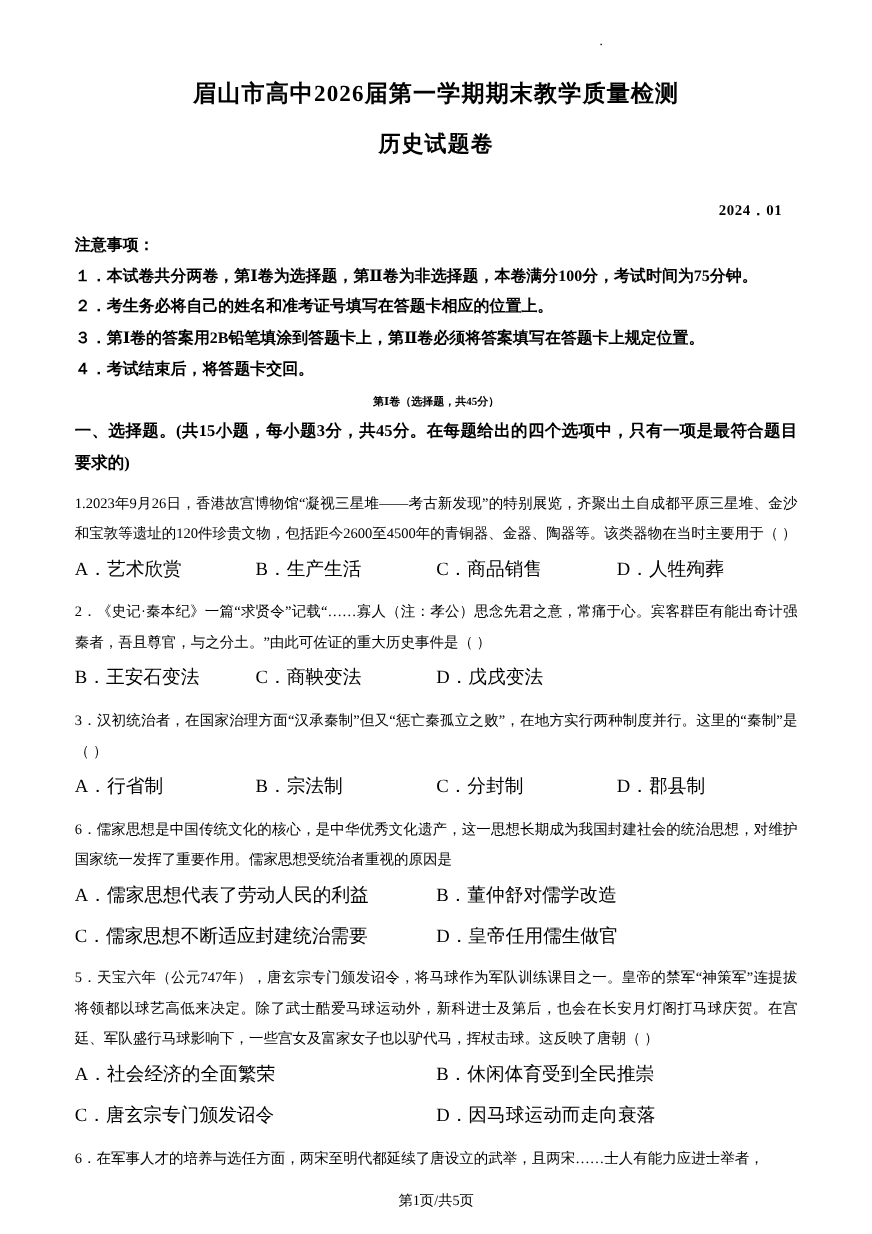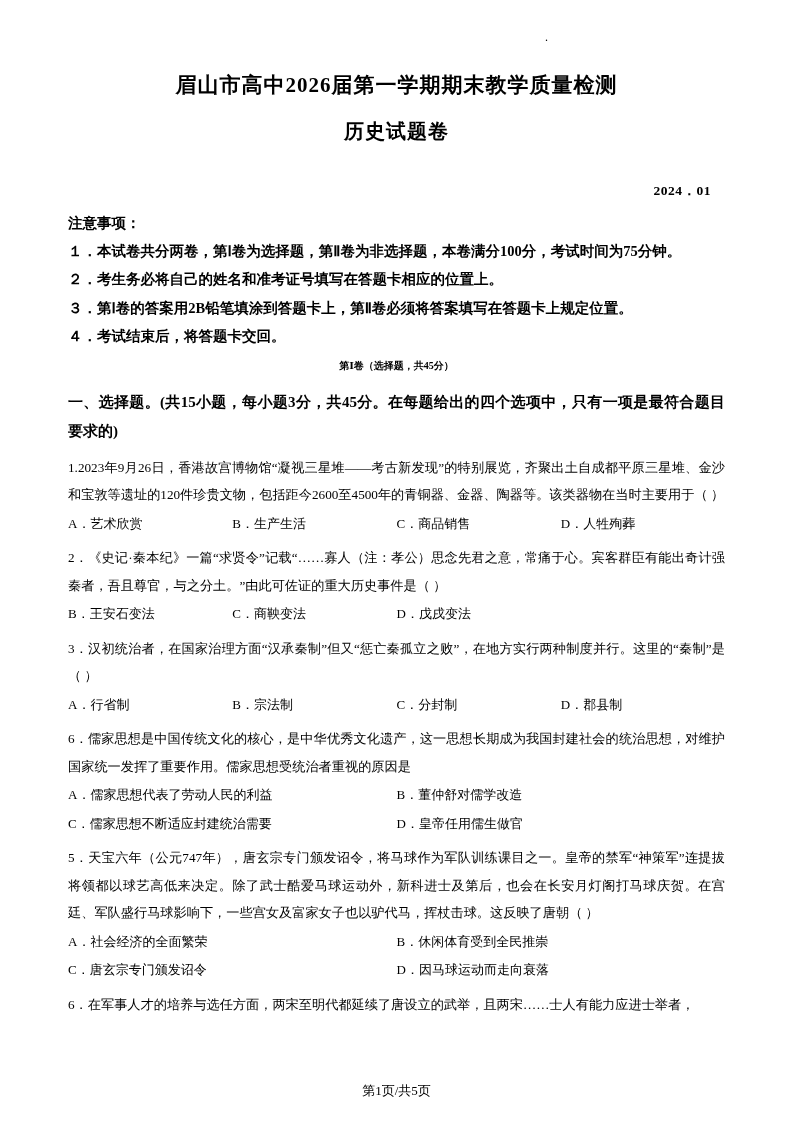--- a/index.html
+++ b/index.html
@@ -51,47 +51,46 @@
     font-weight: bold;
     margin-top: 10px;
     line-height: 1.9;
   }
   .notice-item {
     font-size: 14.5px;
     font-weight: bold;
     line-height: 1.95;
     text-align: justify;
     text-justify: inter-ideograph;
-    font-family: Liberation Serif, serif;
   }
   .section-head {
     text-align: center;
     font-size: 10px;
     font-weight: bold;
     margin-top: 6px;
     line-height: 2;
   }
   .part-head {
     font-size: 15px;
     font-weight: bold;
     line-height: 1.95;
     text-align: justify;
     text-justify: inter-ideograph;
-    margin-top: 12px;
+    margin-top: 2px;
   }
   .q-stem {
     font-size: 13.2px;
     line-height: 2.08;
     text-align: justify;
     text-justify: inter-ideograph;
     margin-top: 7px;
   }
   .opts {
     display: flex;
-    font-size: 13px;
+    font-size: 17px;
     line-height: 2.05;
     margin-top: 2px;
   }
   .opts.four > div {
     width: 25%;
   }
   .opts.two > div {
     width: 50%;
   }
   .opt-a { padding-left: 0; }

